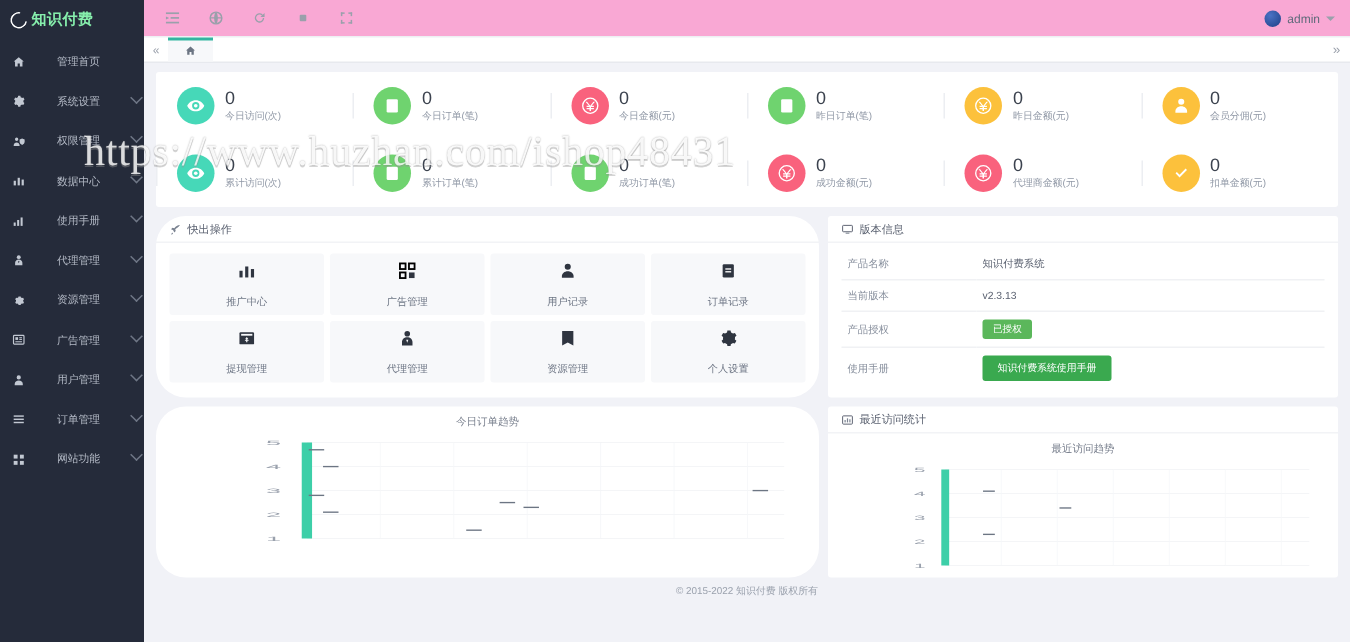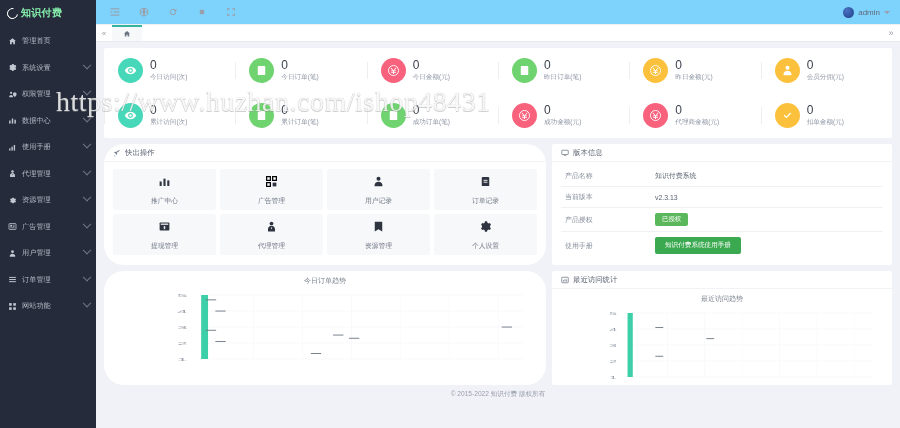--- a/index.html
+++ b/index.html
@@ -25,40 +25,40 @@
   }
   .brand-logo {
     width: 11px; height: 11px; border-radius: 50%;
     border: 1.6px solid #fff; border-right-color: transparent;
     transform: rotate(-35deg); flex-shrink: 0;
   }
   .brand-text { font-size: 10px; font-weight: bold; letter-spacing: .3px; }
   .nav { padding-top: 2px; }
   .nav-item {
     height: 26.5px; display: flex; align-items: center;
-    padding: 0 6px 0 8px; font-size: 7.2px; gap: 5px;
+    padding: 0 6px 0 8px; font-size: 7.2px; gap: 21px;
     cursor: pointer; position: relative;
   }
   .nav-ico {
     width: 9px; height: 9px; flex-shrink: 0; color: #c2c8d2;
     display: flex; align-items: center; justify-content: center;
   }
   .nav-ico svg { width: 9px; height: 9px; fill: currentColor; }
   .nav-label { flex: 1; white-space: nowrap; color: #b4bac6; }
   .nav-arrow {
     width: 6px; height: 6px; border-right: 1px solid #7d8594;
     border-bottom: 1px solid #7d8594; transform: rotate(45deg) translate(-2px,-2px);
     flex-shrink: 0; opacity: .85;
   }
 
   
   .main { flex: 1; display: flex; flex-direction: column; background: #f1f2f7; min-width: 0; }
 
   .topbar {
-    height: 24px; background: #7dd3fc; display: flex; align-items: center;
+    height: 24px; background: #f9a8d4; display: flex; align-items: center;
     padding: 0 8px; gap: 16px; flex-shrink: 0;
   }
   .tb-icons { display: flex; align-items: center; gap: 18px; padding-left: 5px; }
   .tb-ico { width: 11px; height: 11px; color: #9aa0ab; cursor: pointer; display: flex; align-items: center; justify-content: center; }
   .tb-ico svg { width: 10px; height: 10px; fill: currentColor; }
   .tb-right { margin-left: auto; display: flex; align-items: center; gap: 4px; padding-right: 2px; }
   .avatar { width: 11px; height: 11px; border-radius: 50%; background: radial-gradient(circle at 35% 30%, #4a72c4, #1f3f86); flex-shrink: 0; }
   .user-name { font-size: 8px; color: #606a7b; }
   .caret { width: 0; height: 0; border-left: 3px solid transparent; border-right: 3px solid transparent; border-top: 3px solid #9aa0ab; }
 

